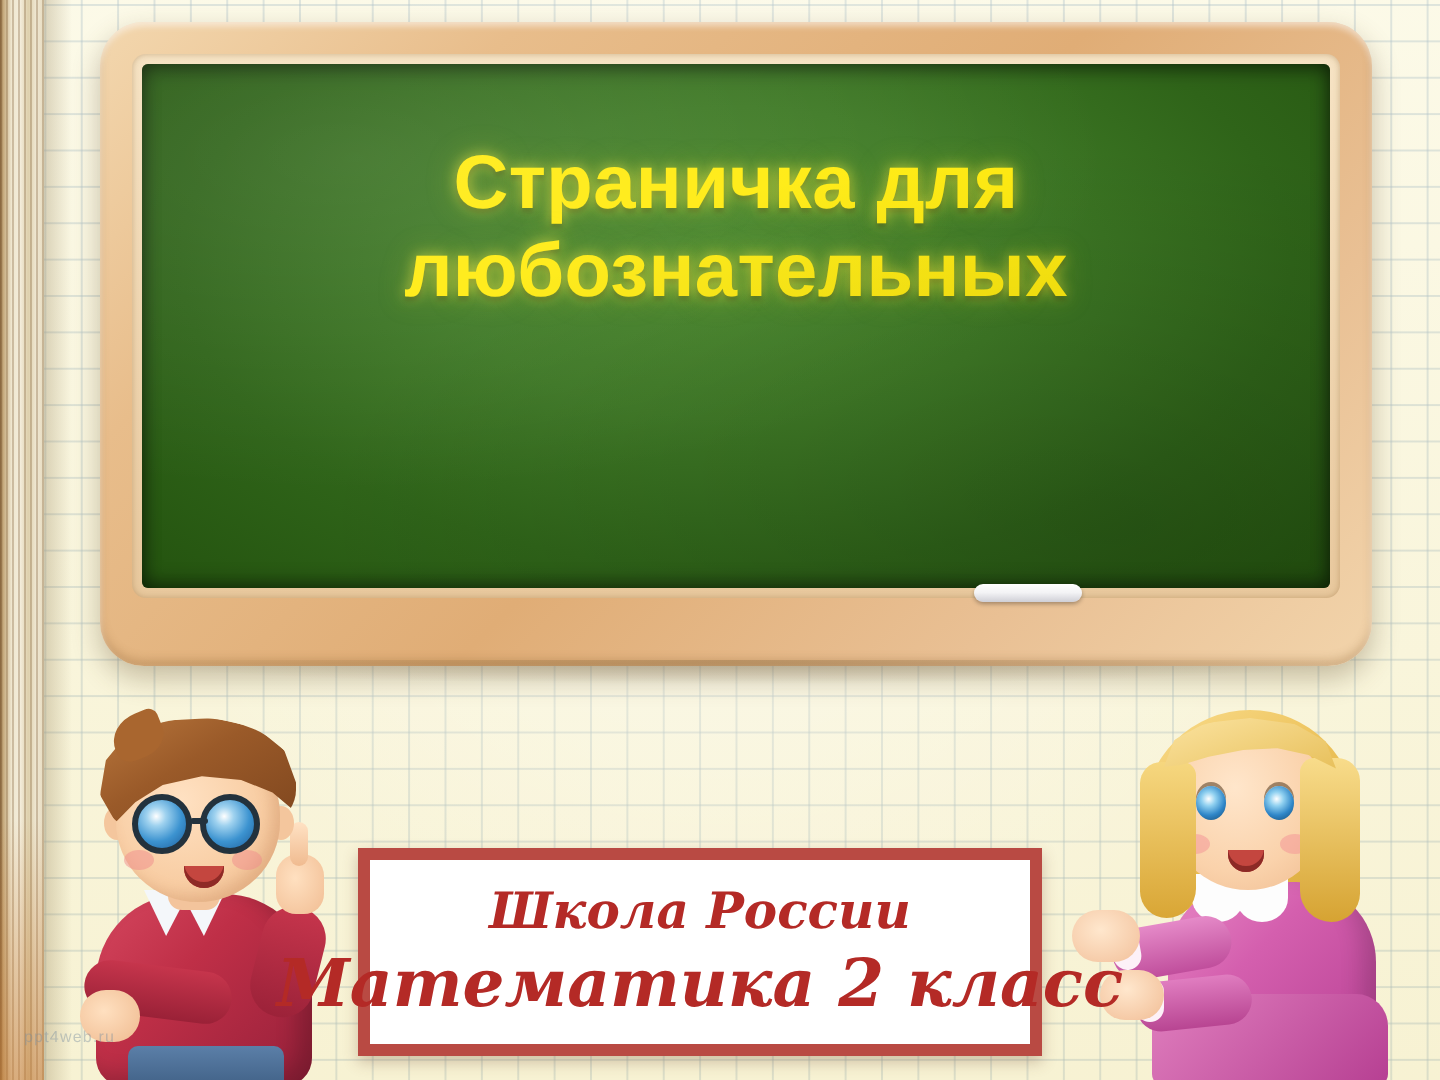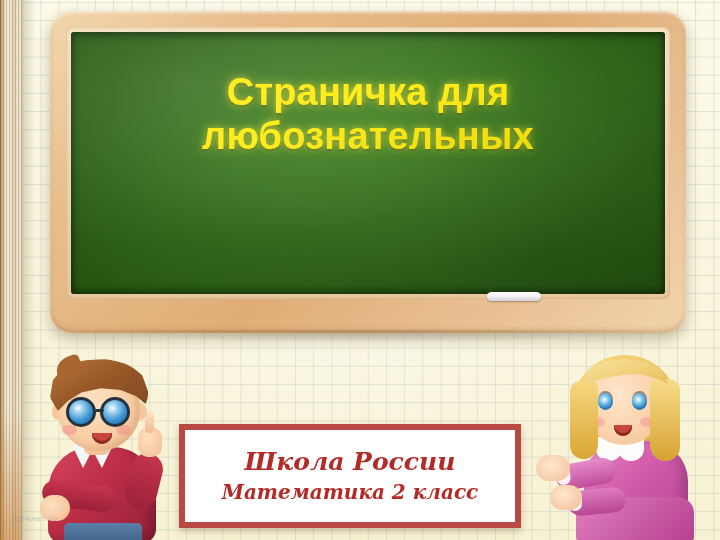--- a/index.html
+++ b/index.html
@@ -180,21 +180,21 @@
   }
   .sign-line {
     color: #b42a26;
     font-family: "DejaVu Serif", serif;
     font-style: italic;
     font-weight: bold;
     white-space: nowrap;
     user-select: none;
   }
   .sign-line-1 { font-size: 25px; line-height: 1.05; margin-bottom: 6px; }
-  .sign-line-2 { font-size: 20px; line-height: 1.05; }
+  .sign-line-2 { font-size: 33px; line-height: 1.05; }
 
   
   .kid { position: absolute; }
 
   
   .boy { left: 24px; top: 345px; width: 172px; height: 195px; }
   .boy .b-body {
     position: absolute; left: 24px; top: 102px; width: 108px; height: 96px;
     border-radius: 44px 44px 14px 14px;
     background: linear-gradient(135deg, #d5475f 0%, #bf2f47 40%, #96203a 100%);

